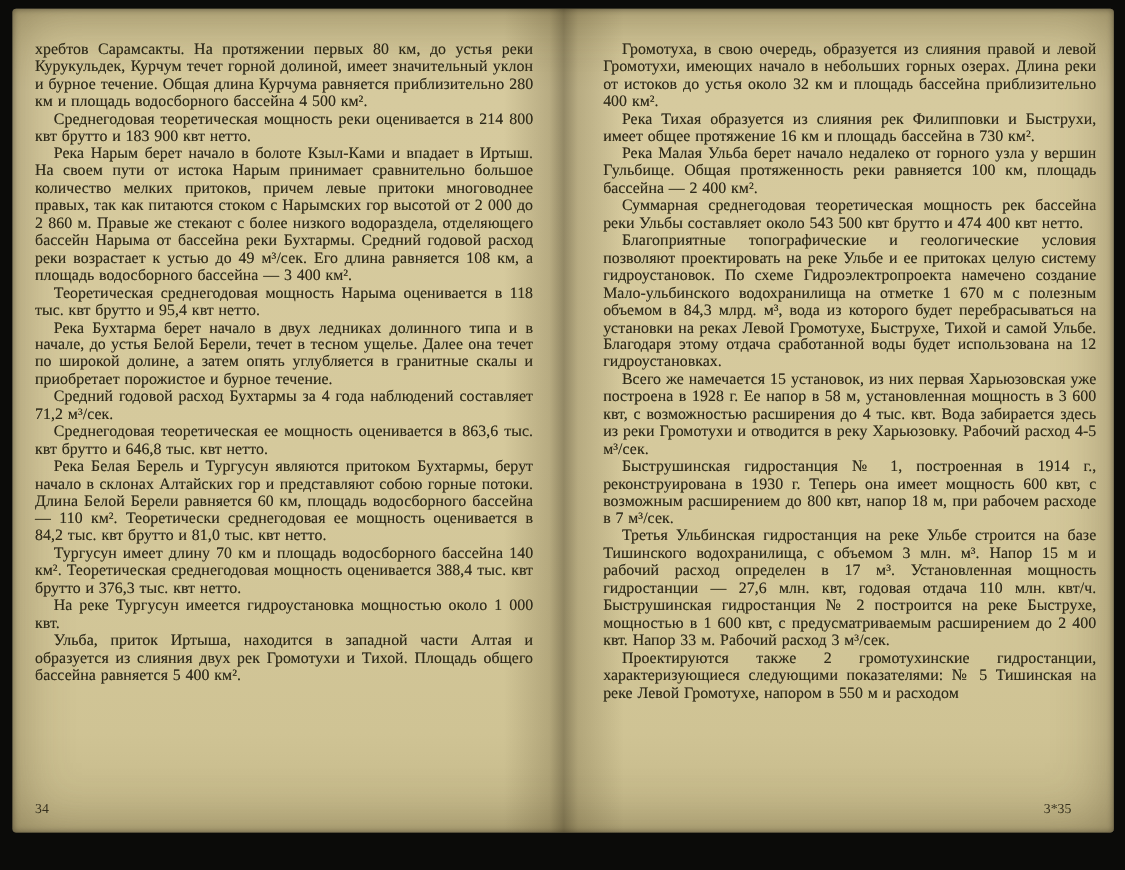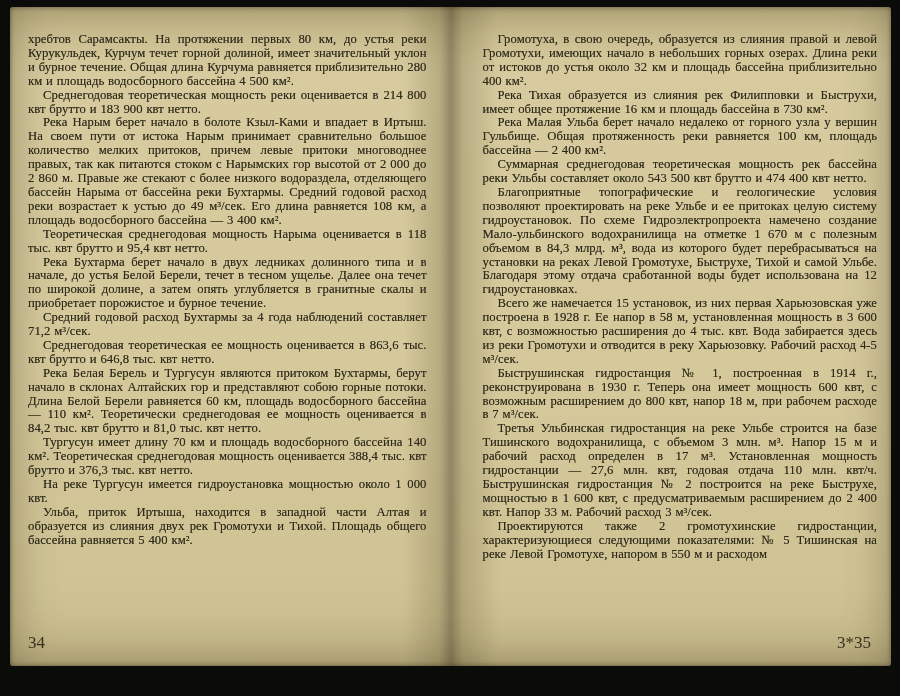--- a/index.html
+++ b/index.html
@@ -56,22 +56,22 @@
     text-align: justify;
     text-indent: 15px;
     word-spacing: 0.6px;
     letter-spacing: 0.05px;
     hyphens: auto;
     text-shadow: 0 0 .4px rgba(46,42,26,.55);
   }
   p.cont { text-indent: 0; }
   .footer {
     position: absolute;
-    bottom: 13px; left: 0; right: 2px;
-    font-size: 17px;
+    bottom: 13px; left: 0; right: 16px;
+    font-size: 11px;
     color: #35301e;
   }
   .page-left .footer { padding-left: 18px; }
   .page-right .footer {
     display: flex;
     justify-content: flex-end;
     padding: 0 18px 0 34px;
   }
 </style>
 </head>

